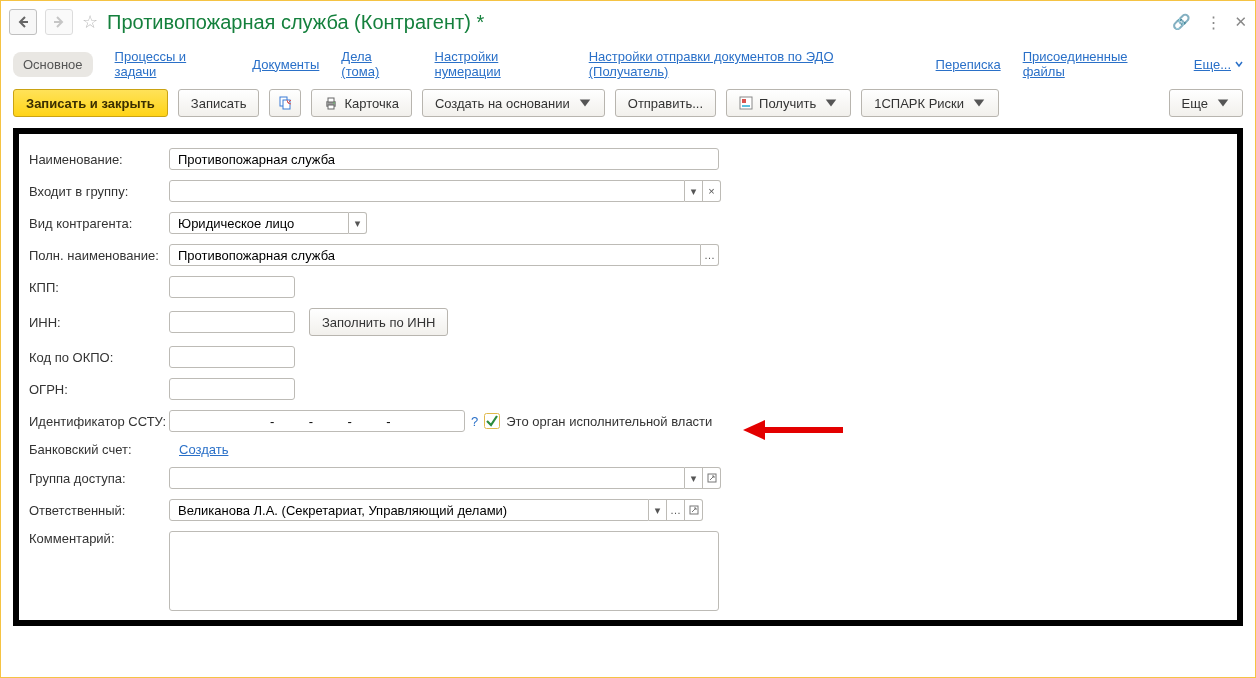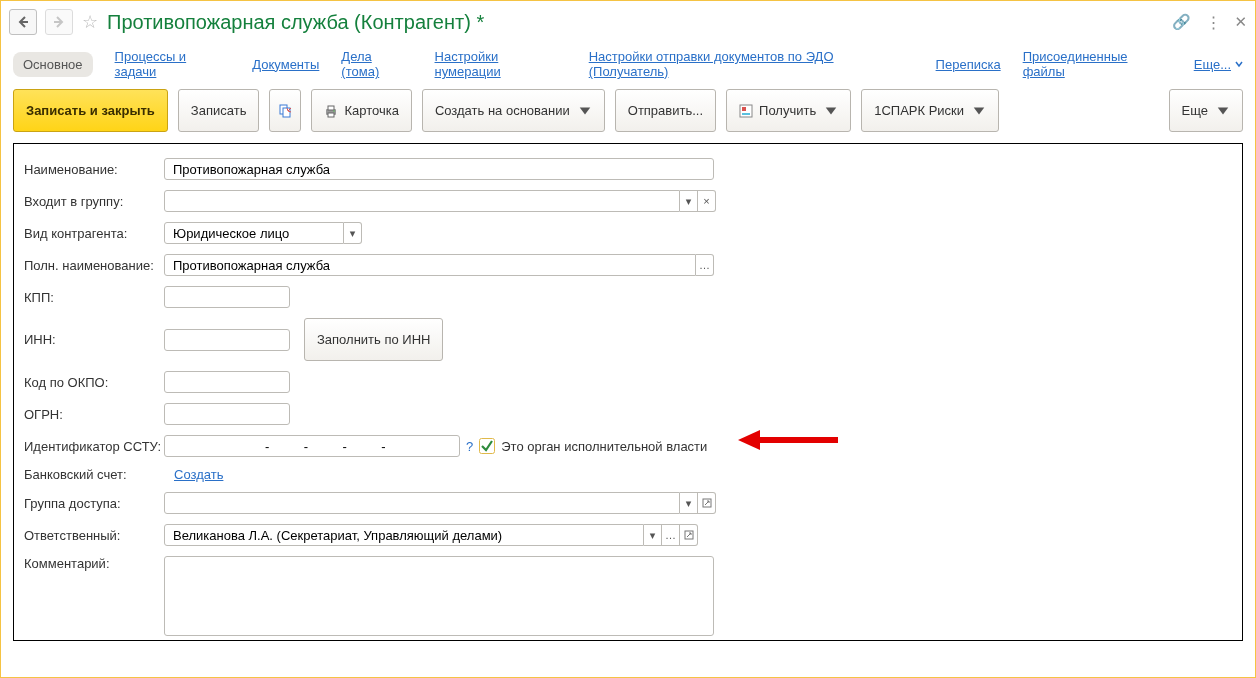--- a/index.html
+++ b/index.html
@@ -13,31 +13,31 @@
   .title-right{margin-left:auto;display:flex;align-items:center;gap:14px;color:#888}
   .title-right span{cursor:pointer}
 
   .navlinks{display:flex;align-items:center;gap:22px;padding:6px 12px 10px 12px}
   .navlinks a{color:#2a70c8;font-size:13px}
   .navlinks a.active{background:#e9e7e3;color:#555;text-decoration:none;padding:5px 10px;border-radius:8px}
   .navlinks .more{margin-left:auto;display:flex;align-items:center;gap:4px}
   .navlinks .more svg{width:8px;height:8px}
 
   .toolbar{display:flex;align-items:center;gap:10px;padding:0 12px 12px 12px}
-  .btn{border:1px solid #b8b5af;border-radius:3px;background:linear-gradient(#fff,#f2f0ec);padding:5px 12px;display:flex;align-items:center;gap:6px;cursor:pointer;font-size:13px;color:#333;height:43px;box-sizing:border-box}
+  .btn{border:1px solid #b8b5af;border-radius:3px;background:linear-gradient(#fff,#f2f0ec);padding:5px 12px;display:flex;align-items:center;gap:6px;cursor:pointer;font-size:13px;color:#333;height:28px;box-sizing:border-box}
   .btn.yellow{background:linear-gradient(#ffe259,#ffd417);border-color:#caa313;font-weight:bold;color:#3a2e00}
   .btn svg{width:14px;height:14px}
   .btn .caret{margin-left:2px}
   .toolbar .spacer{flex:1}
   .iconbtn{width:32px;padding:5px 0;justify-content:center}
 
   .tabs{display:flex;padding:0 12px}
   .tab{border:1px solid #c9c7c2;border-bottom:none;padding:6px 14px;background:#f1efe9;margin-right:-1px;cursor:pointer;border-radius:3px 3px 0 0;font-size:13px}
   .tab.active{background:#fff;position:relative;z-index:2}
-  .tabpanel{border:1px solid #000000;margin:0 12px 12px 12px;padding:14px 10px 10px 10px;height:498px;box-sizing:border-box;position:relative;top:-1px}
+  .tabpanel{border:6px solid #000000;margin:0 12px 12px 12px;padding:14px 10px 10px 10px;height:498px;box-sizing:border-box;position:relative;top:-1px}
 
   .row{display:flex;align-items:center;margin-bottom:10px}
   .row .lbl{width:140px;color:#333;font-size:13px}
   .fld{border:1px solid #bdbbb6;border-radius:3px;height:22px;box-sizing:border-box;padding:2px 6px;font-size:13px;background:#fff;display:flex;align-items:center}
   .fld input{border:none;outline:none;width:100%;font-size:13px;background:transparent}
   .grp{display:flex;align-items:center}
   .grp .cellbtn{width:18px;height:22px;border:1px solid #bdbbb6;border-left:none;display:flex;align-items:center;justify-content:center;background:#fff;font-size:11px;color:#555;cursor:pointer;box-sizing:border-box}
   .grp .cellbtn:last-child{border-radius:0 3px 3px 0}
   .grp .fld{border-radius:3px 0 0 3px}
 

